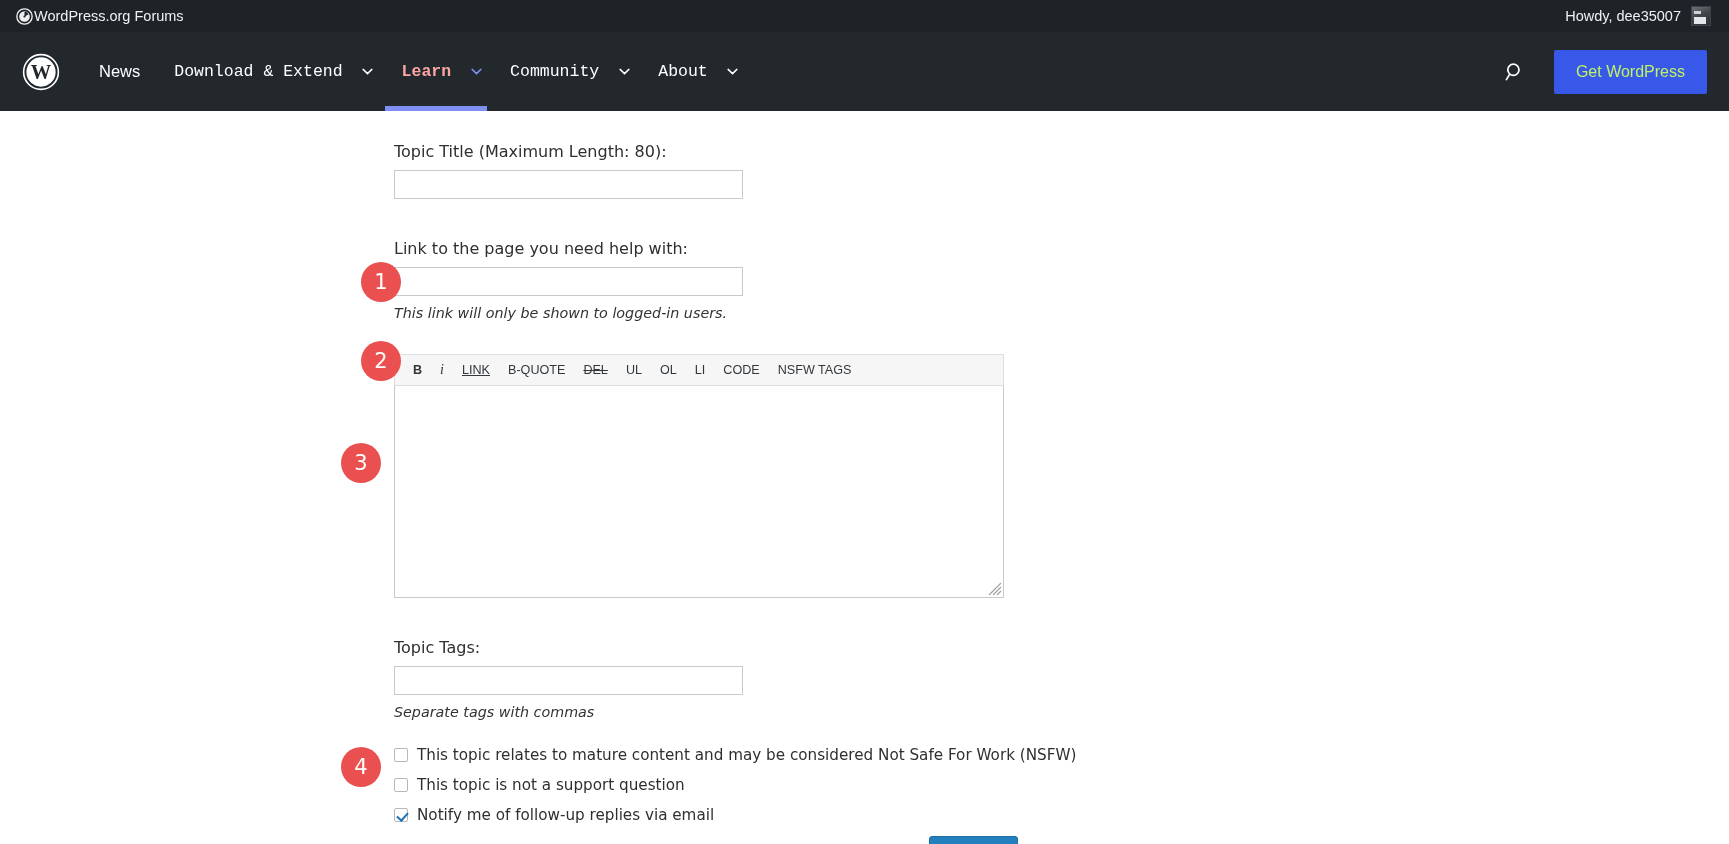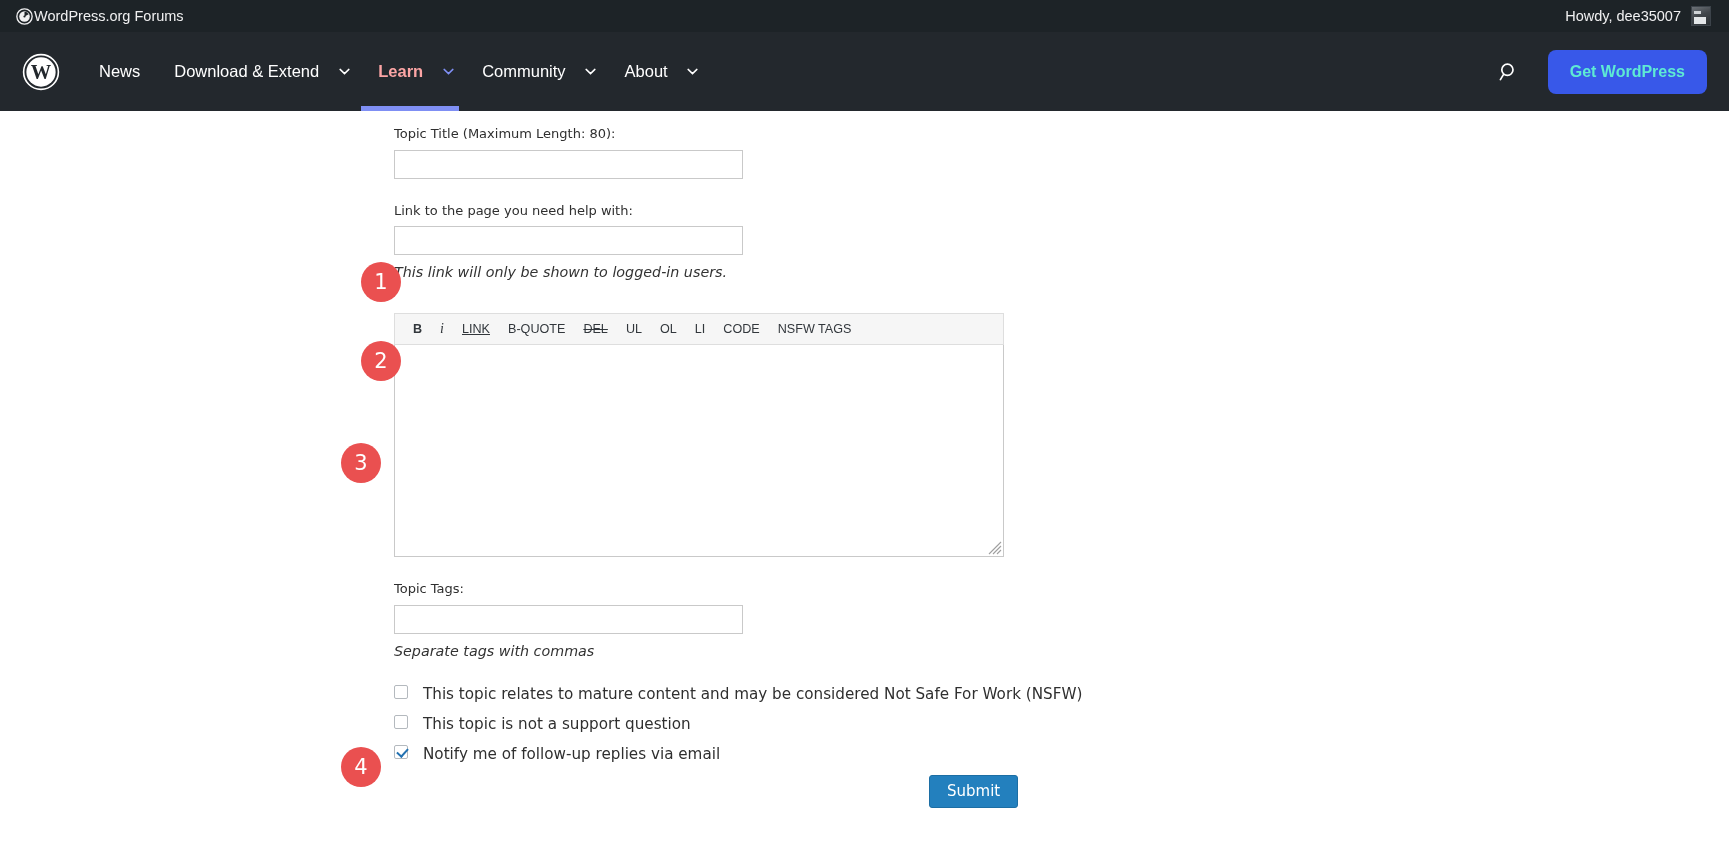--- a/index.html
+++ b/index.html
@@ -94,21 +94,21 @@
     align-items: center;
     height: 79px;
     padding: 0 17px;
     color: #ffffff;
     font-size: 16.5px;
     font-weight: 400;
     cursor: pointer;
     position: relative;
     white-space: nowrap;
   }
-  .nav-item.has-sub { padding-right: 8px; }
+  .nav-item.has-sub { padding-right: 8px; font-family: Liberation Mono, monospace; }
   .nav-item.active {
     color: #fca5a5;
     font-weight: 700;
   }
   .nav-item.active::after {
     content: "";
     position: absolute;
     left: 0; right: 0; bottom: 0;
     height: 5px;
     background: #7f8ff4;
@@ -139,46 +139,47 @@
     gap: 22px;
   }
   .search-btn {
     width: 34px; height: 34px;
     display: flex; align-items: center; justify-content: center;
     cursor: pointer;
     background: none; border: none; padding: 0;
   }
   .get-wp-btn {
     background: #3858e9;
-    color: #5eead4;
+    color: #bef264;
     font-size: 16px;
-    font-weight: 700;
+    font-weight: 400;
     border: none;
-    border-radius: 8px;
+    border-radius: 2px;
     padding: 13px 22px;
     cursor: pointer;
     font-family: "Liberation Sans", sans-serif;
     white-space: nowrap;
   }
 
   
   #content {
     position: relative;
     padding-top: 13px;
   }
   .form-col {
     margin-left: 394px;
     width: 610px;
   }
   .field-label {
-    font-size: 13px;
+    font-size: 16px;
     color: #2f2f2f;
     line-height: 1.5;
     margin-bottom: 6px;
     font-family: "DejaVu Sans", "Liberation Sans", sans-serif;
+    margin-top: 16px;
   }
   .text-input {
     display: block;
     width: 349px;
     height: 29px;
     border: 1px solid #c9c9c9;
     background: #ffffff;
     border-radius: 0;
     padding: 2px 6px;
     font-size: 14px;
@@ -245,22 +246,22 @@
   .resize-grip {
     position: absolute;
     right: 2px; bottom: 2px;
     width: 14px; height: 14px;
     pointer-events: none;
   }
 
   
   .check-row {
     display: flex;
-    align-items: flex-start;
-    gap: 15px;
+    align-items: center;
+    gap: 9px;
     margin-top: 12px;
   }
   .cb {
     width: 14px; height: 14px;
     border: 1px solid #b4b9be;
     background: #ffffff;
     border-radius: 2px;
     flex: 0 0 auto;
     cursor: pointer;
     position: relative;

